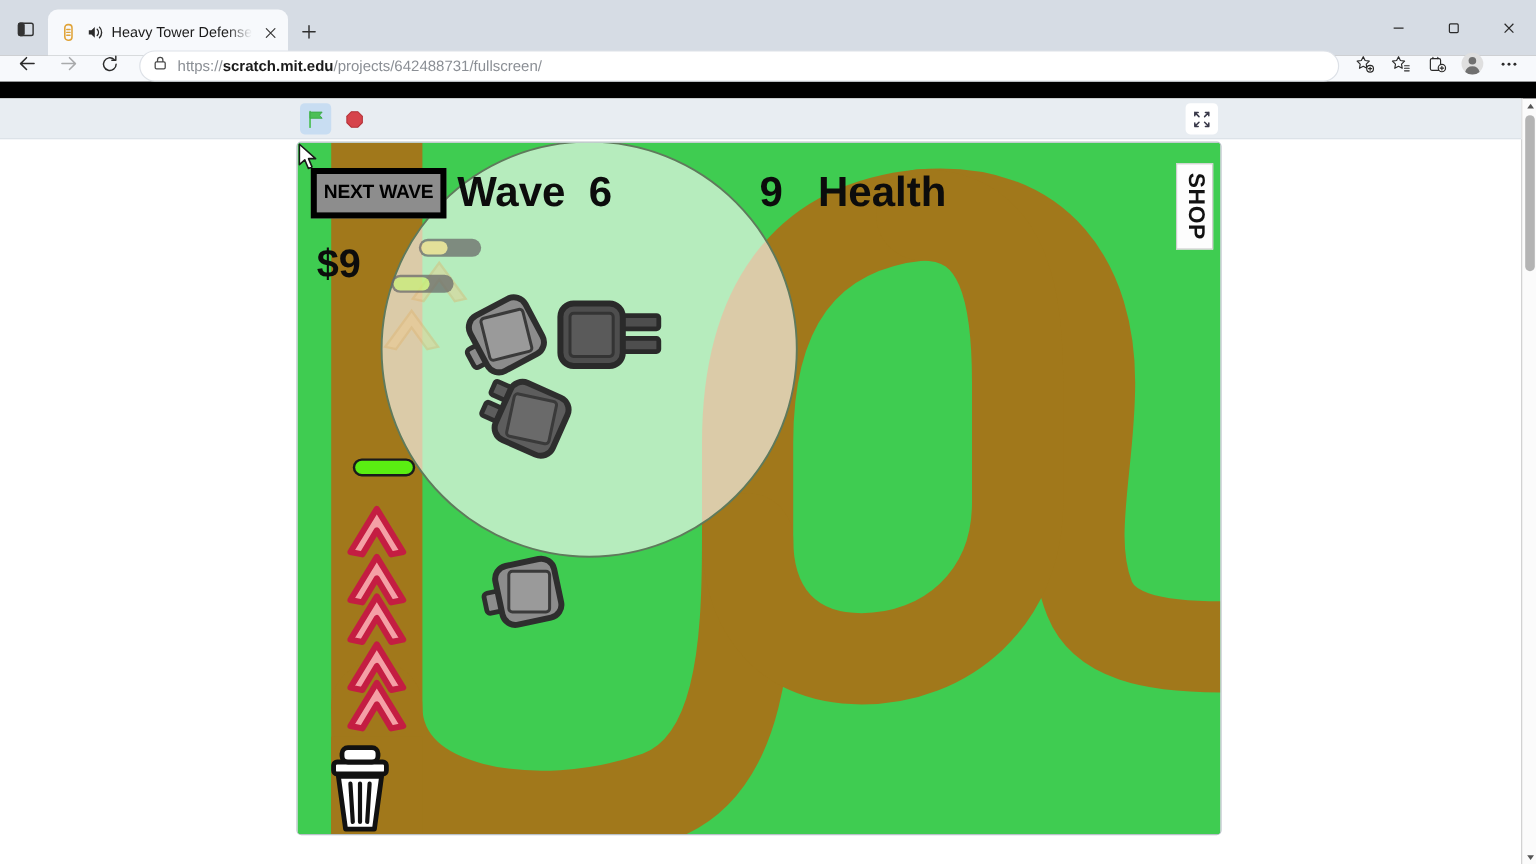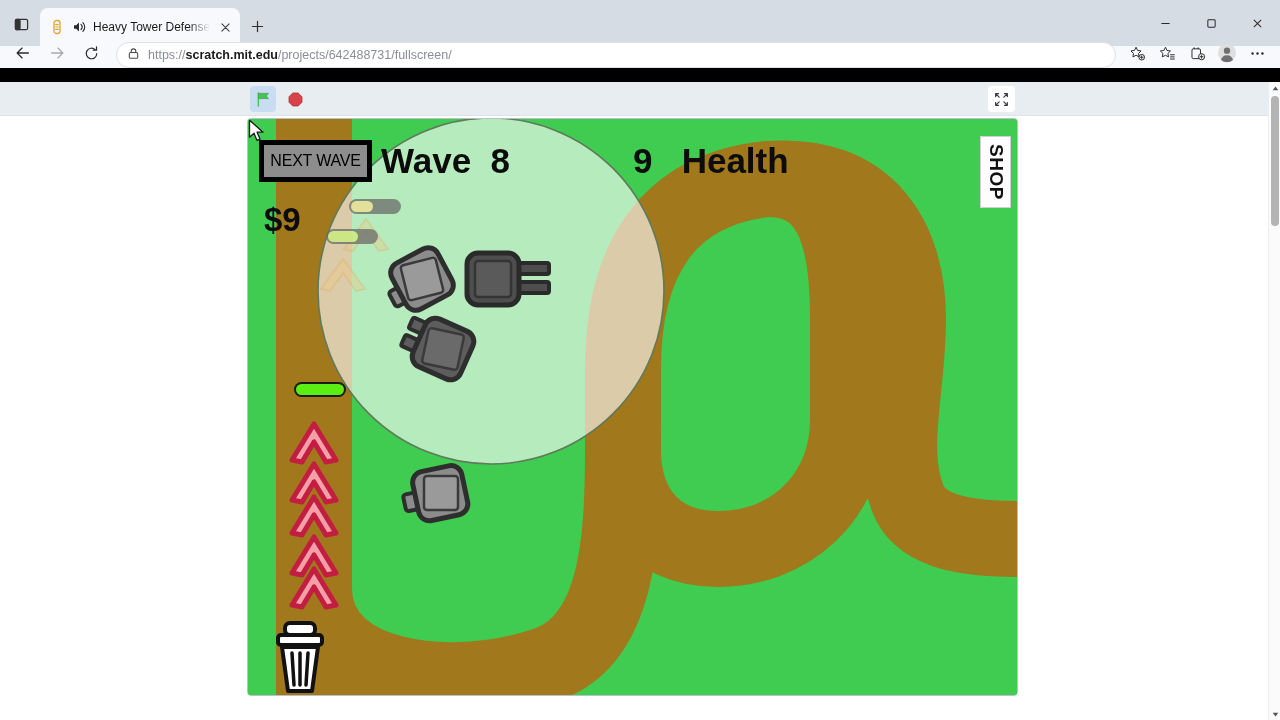--- a/index.html
+++ b/index.html
@@ -111,21 +111,21 @@
   }
   .stage svg { position: absolute; left: 0; top: 0; }
 
   .nextwave {
     position: absolute; left: 11px; top: 21px; width: 113px; height: 42px;
     background: #8d8d8d; border: 5px solid #000;
     display: flex; align-items: center; justify-content: center;
     cursor: pointer;
   }
   .nextwave span {
-    font-size: 16px; font-weight: 400; color: #000;
+    font-size: 16px; font-weight: 700; color: #000;
     font-family: "Liberation Sans", sans-serif; letter-spacing: -0.2px;
   }
   .wave-label {
     position: absolute; left: 133px; top: 22px;
     font-size: 35px; font-weight: 700; color: #0c0c0c;
     white-space: pre;
   }
   .health-label {
     position: absolute; left: 385px; top: 22px;
     font-size: 35px; font-weight: 700; color: #0c0c0c;
@@ -422,21 +422,21 @@
             <rect x="30" y="516" width="44" height="10" rx="3" fill="#fff" stroke="#111" stroke-width="4"></rect>
             <rect x="37" y="504" width="30" height="12" rx="5" fill="#fff" stroke="#111" stroke-width="4"></rect>
             <path d="M34 528 l6 44 h24 l6 -44 z" fill="#fff" stroke="#111" stroke-width="4" stroke-linejoin="round"></path>
             <path d="M44 534 l2 32M52 534 v32M60 534 l-2 32" stroke="#111" stroke-width="3.5" stroke-linecap="round"></path>
           </g>
         </svg>
 
         <div class="nextwave">
           <span>NEXT WAVE</span>
         </div>
-        <div class="wave-label">Wave  8</div>
+        <div class="wave-label">Wave  6</div>
         <div class="health-label">9   Health</div>
         <div class="money">$9</div>
         <div class="shop">
           <span>SHOP</span>
         </div>
 
         <svg class="cursor" width="18" height="24" viewBox="0 0 18 24">
           <path d="M1.5 1.2 L1.5 18.2 L6 14.2 L9 21.4 L12 20.1 L9.1 13.2 L15 13.2 Z" fill="#ffffff" stroke="#1a1a1a" stroke-width="1.3" stroke-linejoin="round"></path>
         </svg>
 

